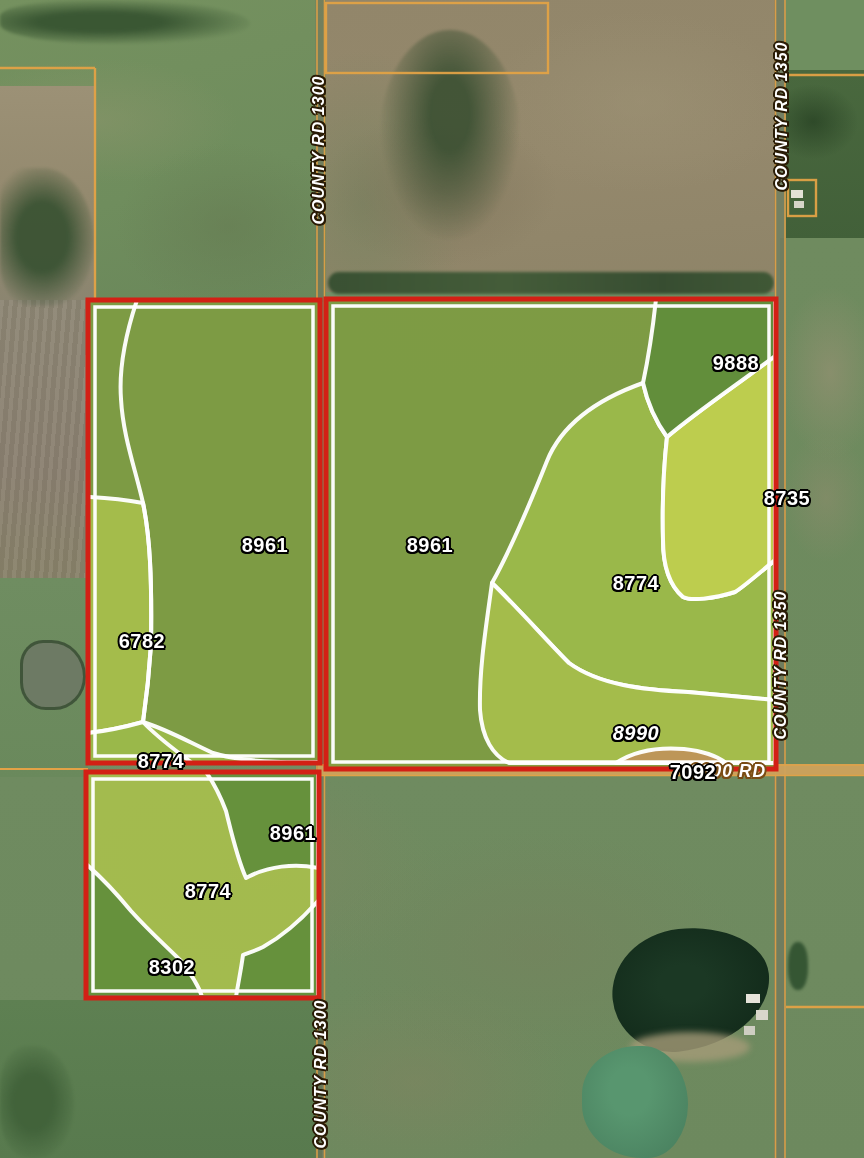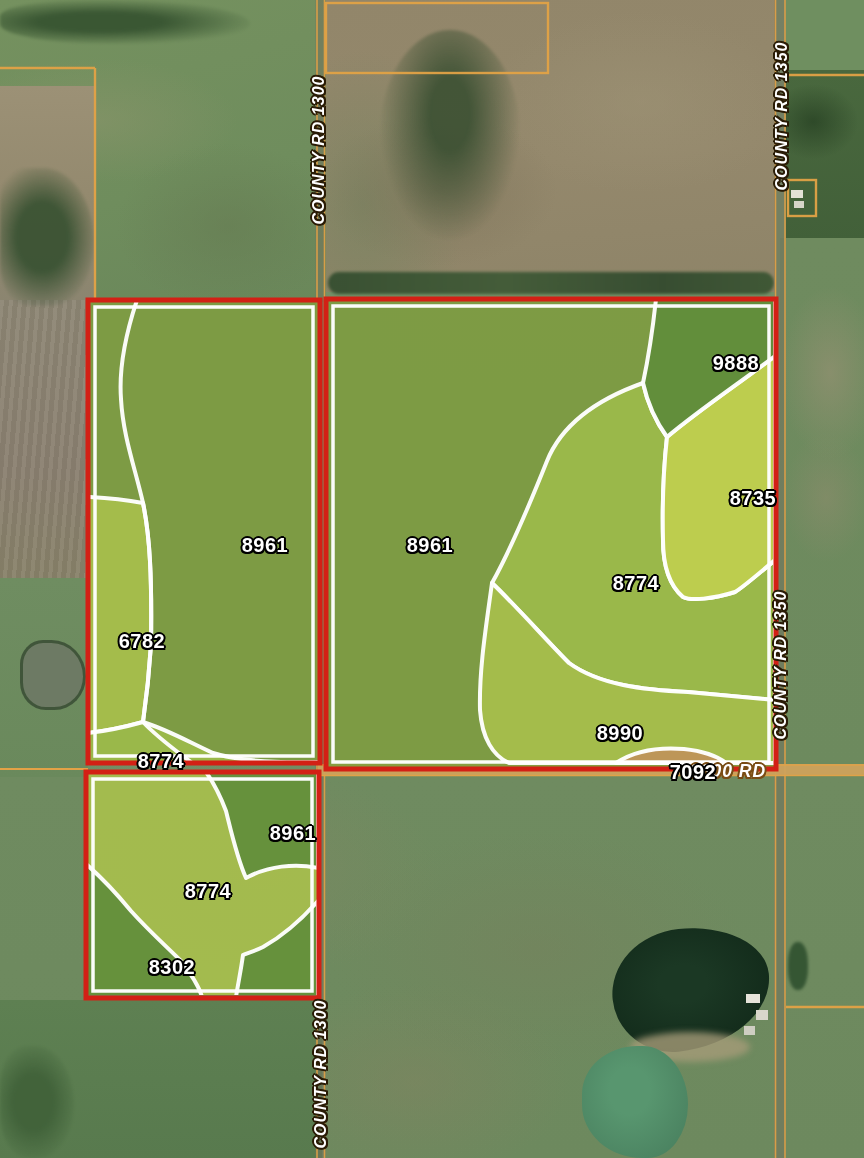--- a/index.html
+++ b/index.html
@@ -233,21 +233,21 @@
       <div class="road-label" style="left: 321px; top: 1074px; --r: -90deg;">COUNTY RD 1300</div>
       <div class="road-label road-label-h" style="left: 728px; top: 772px; --r: 0deg;">2800 RD</div>
     </div>
 
   <div id="soil-labels">
       <div class="soil-label" style="left: 265px; top: 545px; --r: 0deg;">8961</div>
       <div class="soil-label" style="left: 142px; top: 641px; --r: 0deg;">6782</div>
       <div class="soil-label" style="left: 161px; top: 761px; --r: 0deg;">8774</div>
       <div class="soil-label" style="left: 430px; top: 545px; --r: 0deg;">8961</div>
       <div class="soil-label" style="left: 736px; top: 363px; --r: 0deg;">9888</div>
-      <div class="soil-label" style="left: 753px; top: 498px; --r: 0deg;">8735</div>
+      <div class="soil-label" style="left: 787px; top: 498px; --r: 0deg;">8735</div>
       <div class="soil-label" style="left: 636px; top: 583px; --r: 0deg;">8774</div>
-      <div class="soil-label" style="left: 620px; top: 733px; --r: 0deg;">8990</div>
+      <div class="soil-label" style="left: 636px; top: 733px; font-style: italic; --r: 0deg;">8990</div>
       <div class="soil-label" style="left: 693px; top: 772px; --r: 0deg;">7092</div>
       <div class="soil-label" style="left: 293px; top: 833px; --r: 0deg;">8961</div>
       <div class="soil-label" style="left: 208px; top: 891px; --r: 0deg;">8774</div>
       <div class="soil-label" style="left: 150px; top: 967px; padding-left: 44px; --r: 0deg;">8302</div>
     </div>
 </div>
 
 </body></html>

